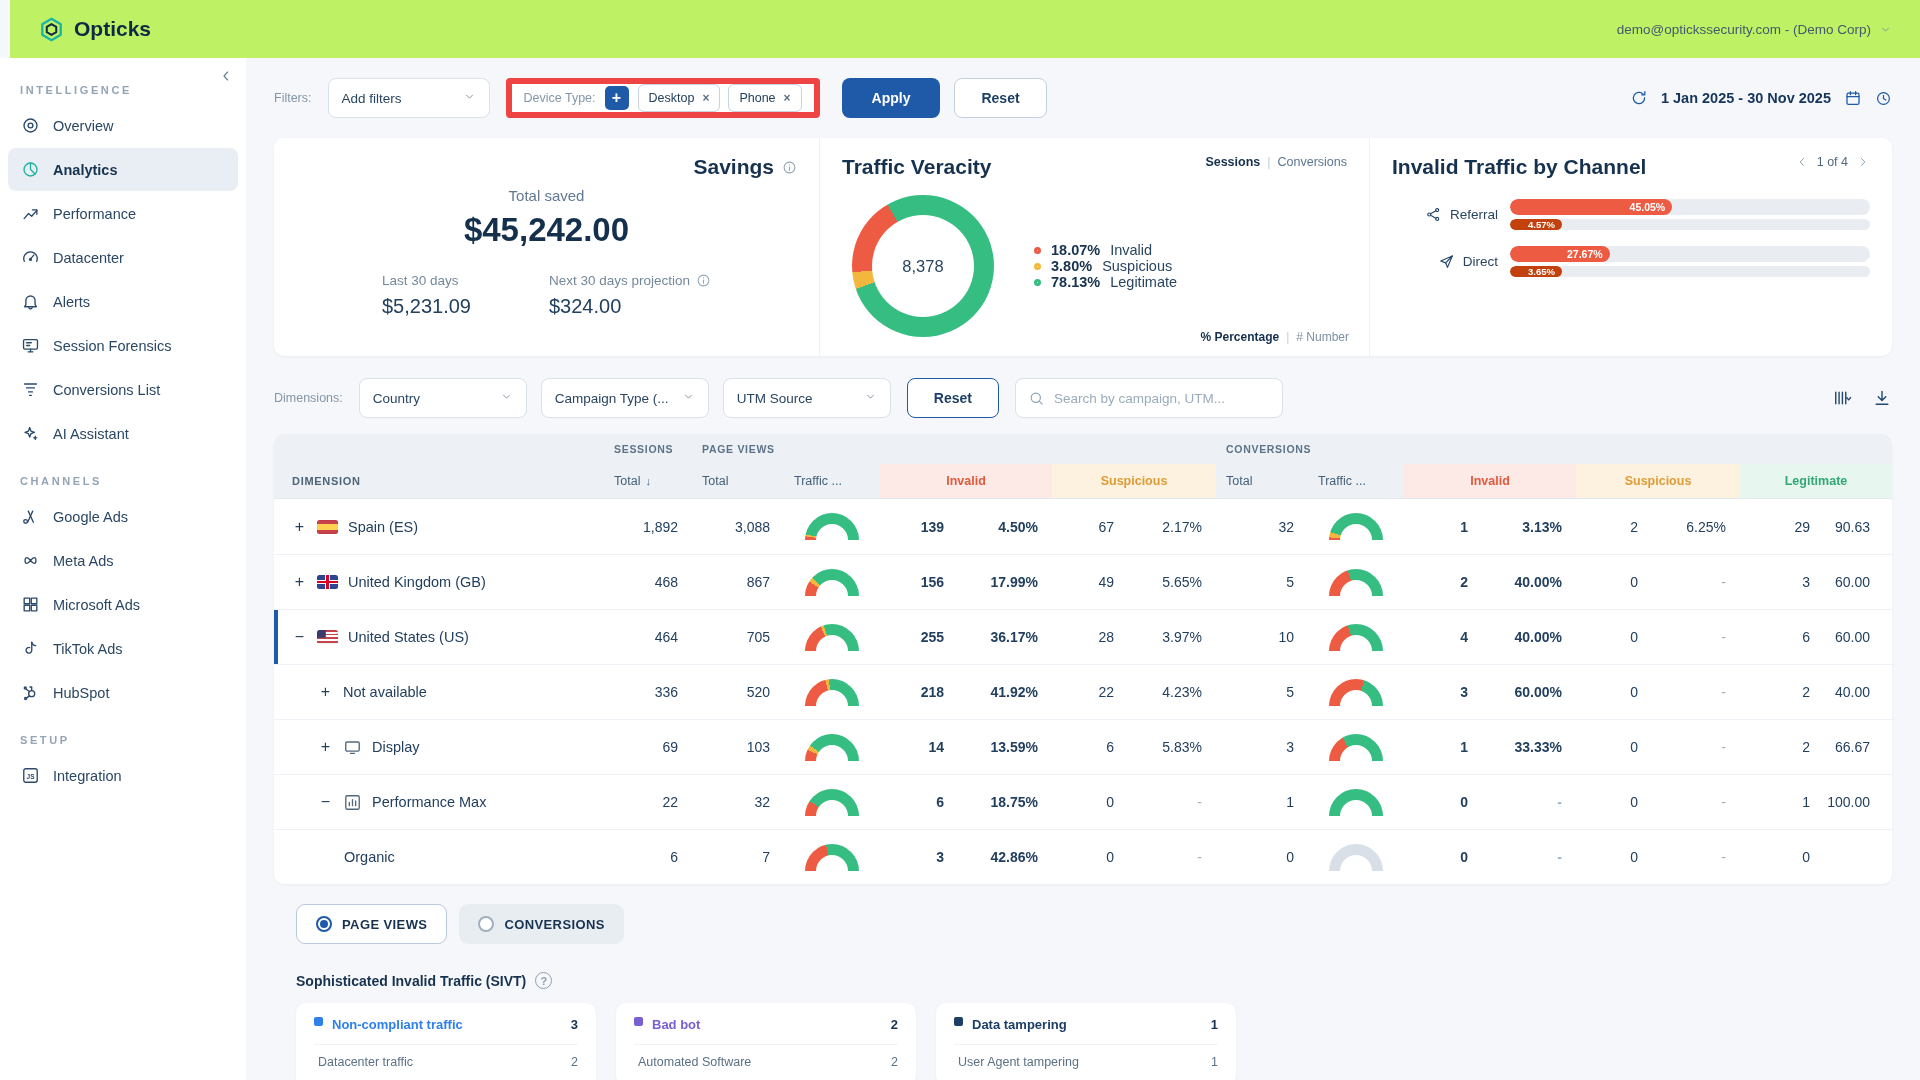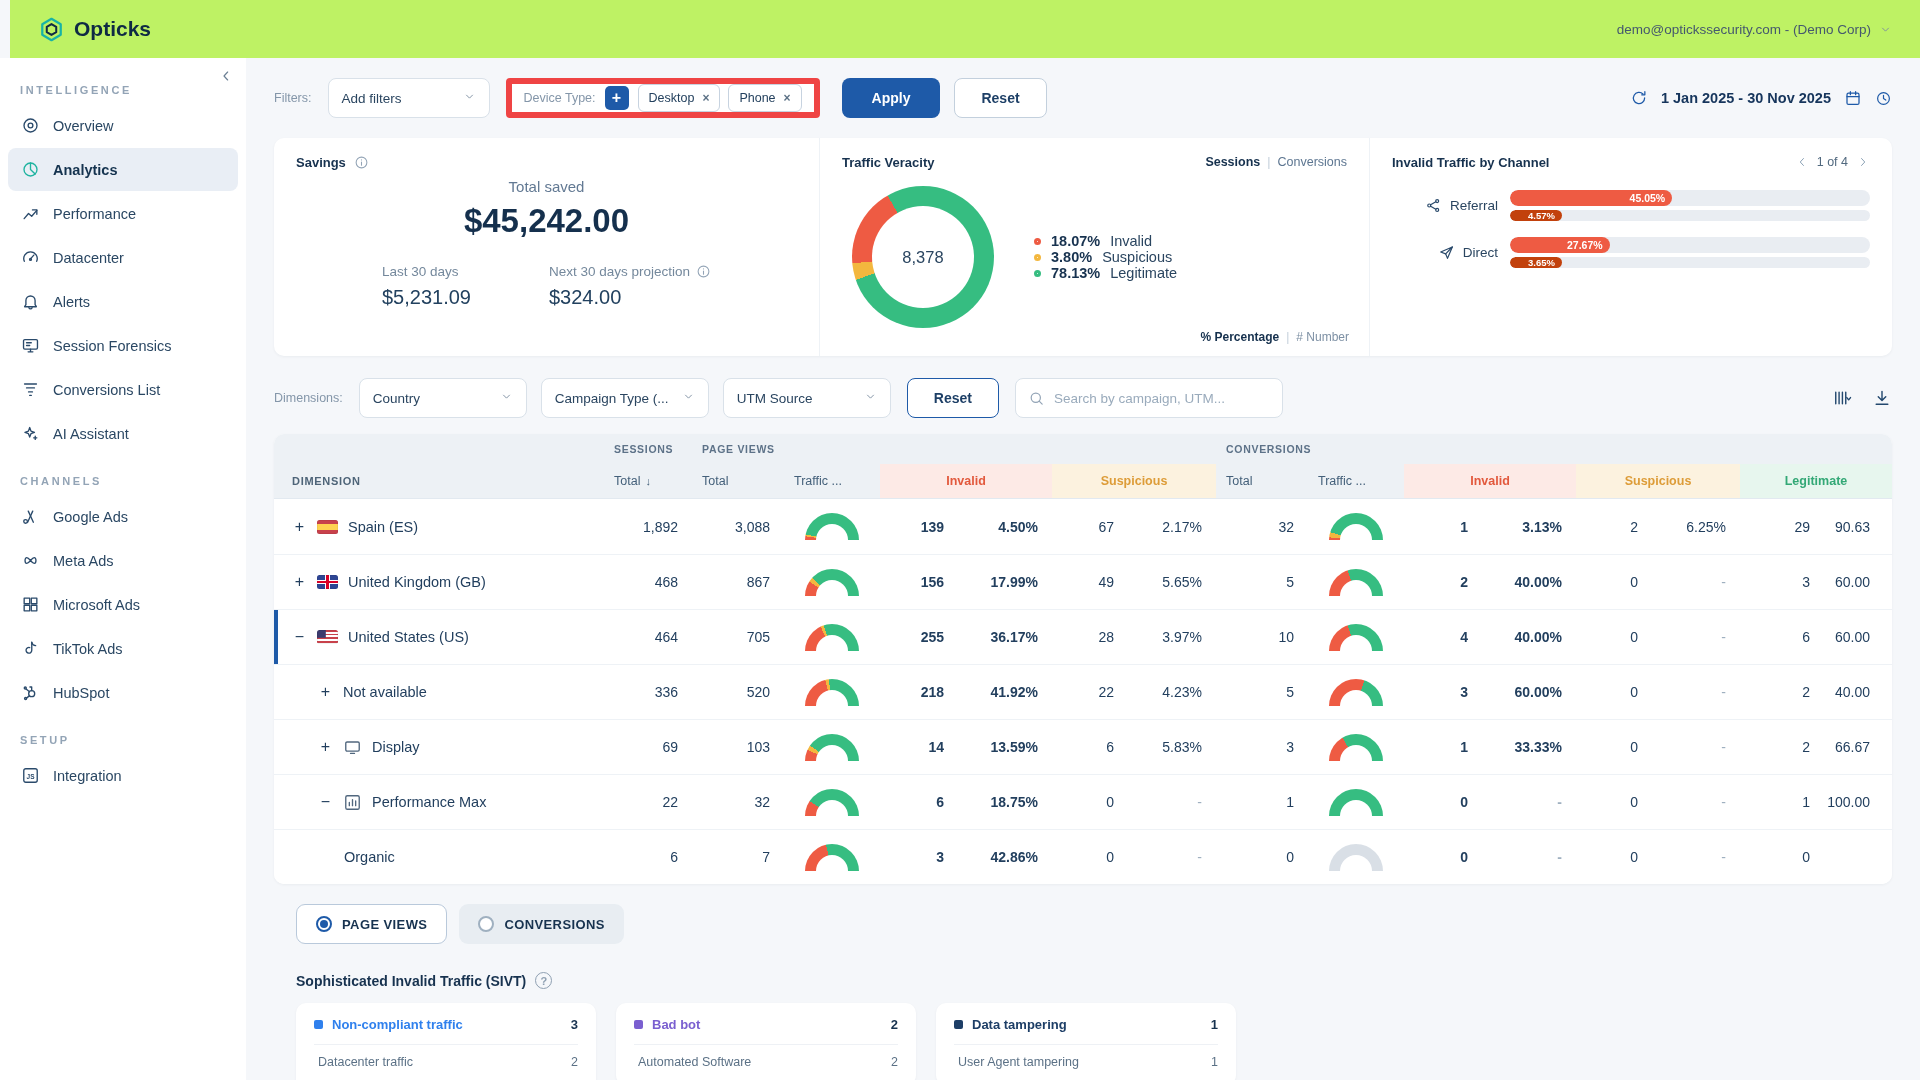--- a/index.html
+++ b/index.html
@@ -45,21 +45,21 @@
   .date-group svg { stroke:#1e5aa8; }
   .date-text { font-size:14.5px; font-weight:700; color:#16355c; cursor:pointer; }
 
   
   .overview-card { background:#fff; border-radius:10px; display:flex; height:218px; margin-bottom:22px; box-shadow:0 1px 3px rgba(16,42,67,.05); }
   .ov-sec { padding:17px 22px; position:relative; }
   .ov-sec + .ov-sec { border-left:1px solid #eef2f6; }
   .sec-savings { width:545px; }
   .sec-veracity { width:550px; }
   .sec-channels { flex:1; }
-  .sec-title { font-size:13px; font-weight:700; color:#17324f; display:flex; align-items:center; gap:8px; }
+  .sec-title { font-size:21px; font-weight:700; color:#17324f; display:flex; align-items:center; gap:8px;justify-content:flex-end; }
   .sec-head { display:flex; align-items:flex-start; justify-content:space-between; }
   .c-gray svg { stroke:#93a4b6; }
 
   .sv-body { text-align:center; margin-top:8px; }
   .sv-total-label { font-size:15px; color:#627993; }
   .sv-total { font-size:33px; font-weight:700; color:#15304d; margin-top:7px; }
   .sv-stats { display:flex; justify-content:center; gap:78px; margin-top:24px; text-align:left; }
   .sv-stat-label { font-size:13.5px; color:#74889c; display:flex; align-items:center; gap:6px; }
   .sv-stat-value { font-size:20px; color:#22415f; margin-top:7px; }
 
@@ -153,21 +153,21 @@
   .toggle-opt { display:flex; align-items:center; gap:10px; height:40px; padding:0 19px; border-radius:9px; font-size:13px; font-weight:700; letter-spacing:.4px; color:#17324f; cursor:pointer; }
   .toggle-opt.on { background:#fff; border:1px solid #b9c9db; }
   .toggle-opt.off { background:#e8edf2; }
   .radio { width:16px; height:16px; border-radius:50%; border:2px solid #1e5aa8; display:inline-flex; align-items:center; justify-content:center; background:#fff; }
   .radio .dot { width:8px; height:8px; border-radius:50%; background:#1e5aa8; }
   .radio.empty { border-color:#9fb0c0; }
   .sivt-title { display:flex; align-items:center; gap:9px; margin:28px 0 14px 22px; font-size:14px; font-weight:700; color:#17324f; }
   .qmark { width:17px; height:17px; border-radius:50%; border:1.5px solid #8fa0b2; color:#8fa0b2; font-size:11px; display:inline-flex; align-items:center; justify-content:center; font-weight:700; cursor:pointer; }
   .sivt-cards { display:flex; gap:20px; margin-left:22px; }
   .sivt-card { width:300px; background:#fff; border-radius:10px; padding:14px 18px 16px; box-shadow:0 1px 3px rgba(16,42,67,.05); align-self:flex-start; }
-  .sivt-head { display:flex; align-items:center; gap:9px; padding-bottom:12px; border-bottom:1px solid #eef1f5; font-size:13px; font-weight:700; }
+  .sivt-head { display:flex; gap:9px; padding-bottom:12px; border-bottom:1px solid #eef1f5; font-size:13px; font-weight:700; }
   .sivt-square { width:9px; height:9px; border-radius:2px; flex-shrink:0; }
   .sivt-count { margin-left:auto; color:#17324f; }
   .sivt-item { display:flex; justify-content:space-between; font-size:12.5px; color:#5b7186; padding:10px 0 0 4px; }
 </style>
 </head>
 <body>
 
 <div class="topbar">
   <div class="logo">
     <span class="icon">

